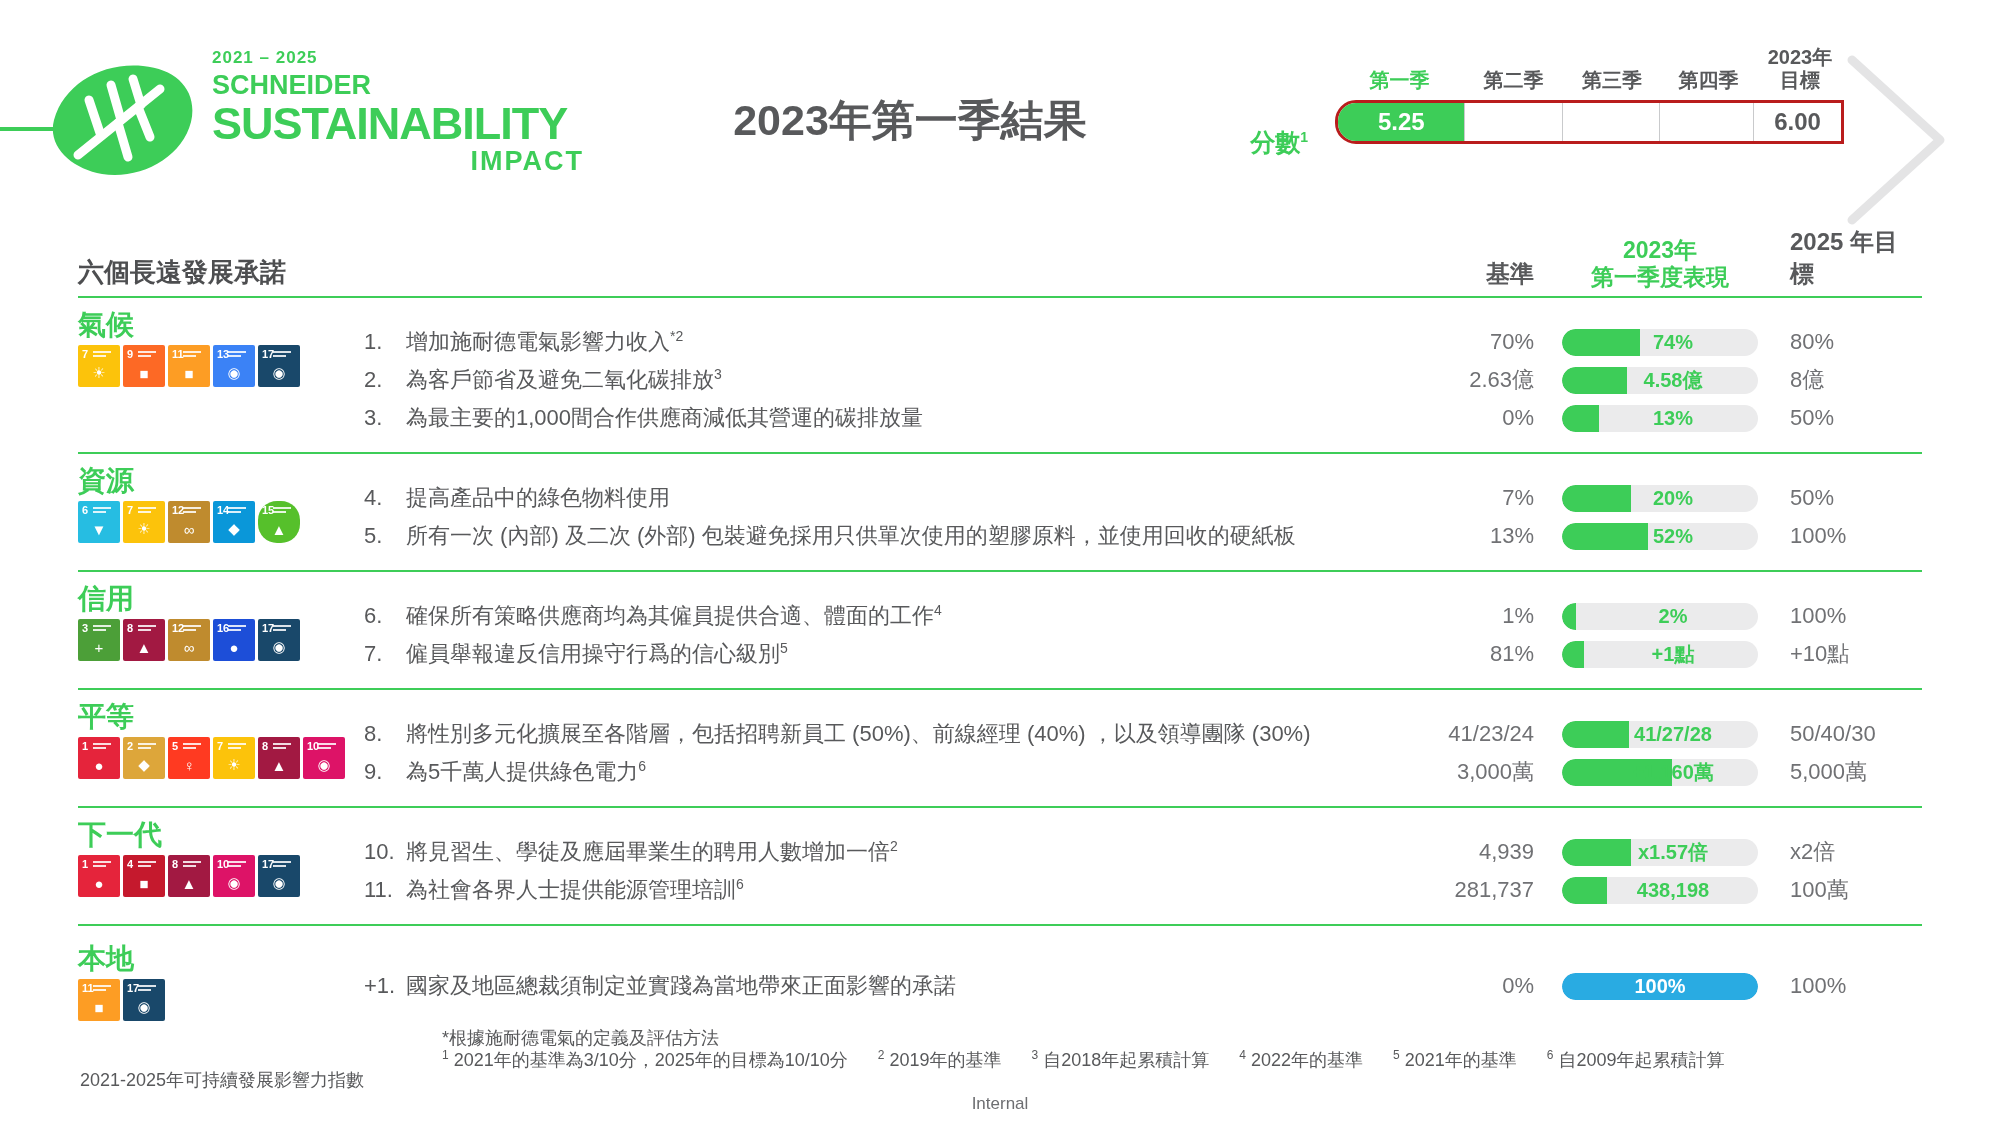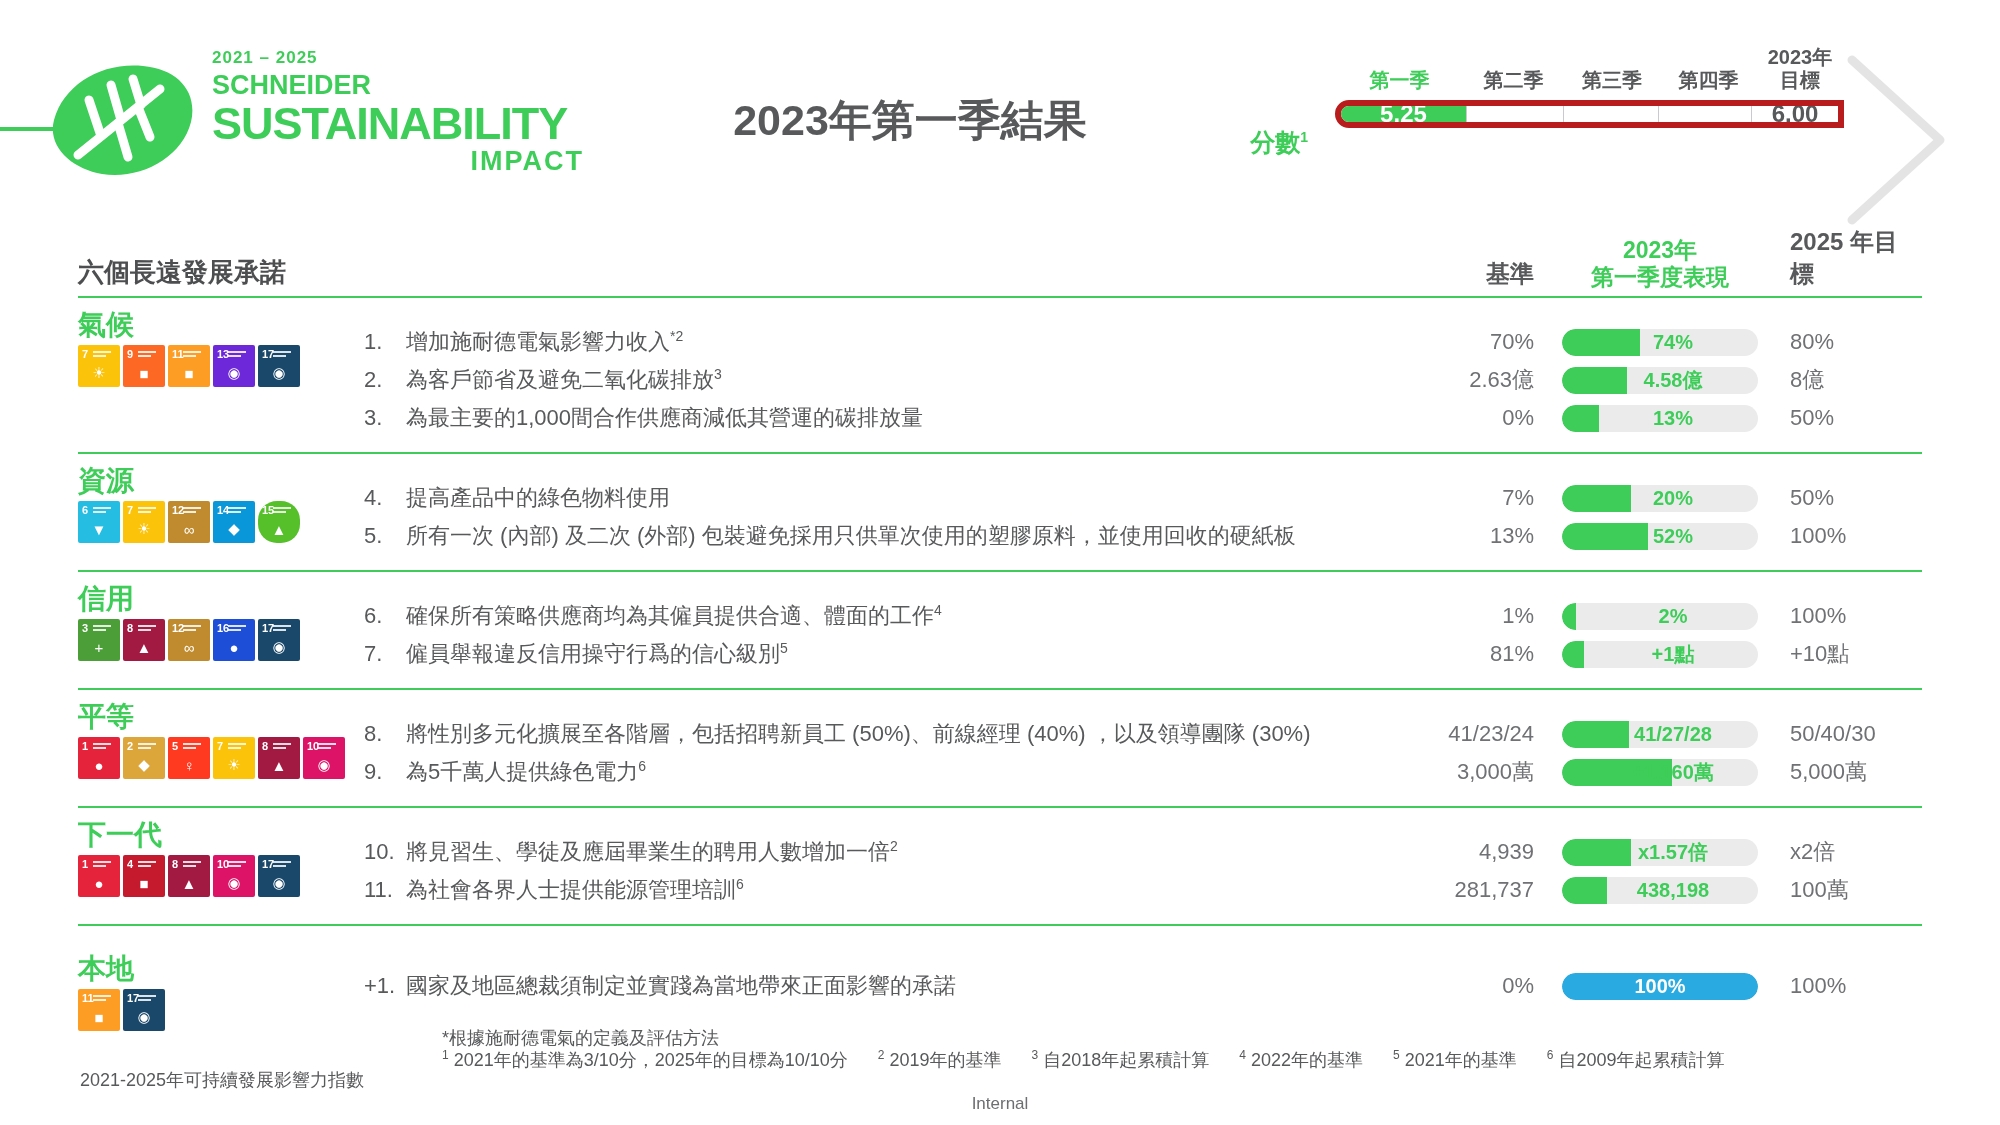--- a/index.html
+++ b/index.html
@@ -26,39 +26,39 @@
   .lg-sub{font-size:27px;font-weight:bold;text-align:right;line-height:1.05;letter-spacing:2px}
   .page-title{position:absolute;left:640px;top:92px;width:540px;text-align:center;
     font-size:43px;font-weight:bold;color:var(--dark)}
   .score-label{position:absolute;left:1170px;top:126px;width:138px;text-align:right;
     font-size:25px;font-weight:bold;color:var(--green)}
   .score-label sup{font-size:14px}
   .score-area{position:absolute;left:1335px;top:44px;width:509px}
   .q-labels{display:flex;align-items:flex-end;height:56px;padding-bottom:8px}
   .q-label{text-align:center;font-size:20px;font-weight:bold;color:var(--dark);line-height:1.15}
   .q-label.active{color:var(--green)}
-  .q-cells{display:flex;height:28px;border:6px solid #b91c1c;border-radius:21px 0 0 21px;overflow:hidden}
+  .q-cells{display:flex;height:44px;border:3px solid #b91c1c;border-radius:21px 0 0 21px;overflow:hidden}
   .q-cell{border-right:1px solid #c9cacc;display:flex;align-items:center;justify-content:center;
     font-size:24px;font-weight:bold;color:var(--dark);background:#fff}
   .q-cell:last-child{border-right:none}
   .q-cell.score{background:var(--green);color:#fff}
   .arrow-svg{position:absolute;left:1842px;top:46px}
   
   .table{position:absolute;left:78px;top:226px;width:1844px}
   .head-row{display:flex;align-items:flex-end;padding-bottom:6px;border-bottom:2px solid var(--green)}
   .head-item{flex:1}
   .tbl-title{font-size:26px;font-weight:bold;color:#4d4e50}
   .head-baseline{width:130px;text-align:right;font-size:24px;font-weight:bold;color:var(--dark)}
   .head-bar{width:196px;margin-left:28px;text-align:center;font-size:23px;font-weight:bold;
     color:var(--green);line-height:1.15}
   .head-target{width:132px;margin-left:32px;font-size:24px;font-weight:bold;color:var(--dark)}
   .category{position:relative;padding:13px 0 15px;border-bottom:2px solid var(--green)}
   .category.last{border-bottom:none;padding-top:29px}
   .cat-left{position:absolute;left:0;top:13px;width:282px}
-  .category.last .cat-left{top:29px}
+  .category.last .cat-left{top:19px}
   .cat-name{font-size:28px;font-weight:bold;color:var(--green);line-height:1}
   .sdg-row{display:flex;gap:3px;margin-top:6px}
   .sdg{width:42px;height:42px;border-radius:2px;position:relative;color:#fff;flex:0 0 42px}
   .sdg .n{position:absolute;left:4px;top:3px;font-size:11px;font-weight:bold}
   .sdg .t1,.sdg .t2{position:absolute;height:2px;background:rgba(255,255,255,.85)}
   .sdg .t1{left:15px;top:6px;width:18px}
   .sdg .t2{left:15px;top:10px;width:13px}
   .sdg .g{position:absolute;left:0;right:0;top:16px;bottom:2px;display:flex;
     align-items:center;justify-content:center;font-size:15px}
   .rows{margin-left:286px;padding-top:12px}
@@ -160,21 +160,21 @@
               <span class="t1"></span>
               <span class="t2"></span>
               <span class="g">■</span>
             </div>
             <div class="sdg" style="background: rgb(253, 157, 36);">
               <span class="n">11</span>
               <span class="t1"></span>
               <span class="t2"></span>
               <span class="g">■</span>
             </div>
-            <div class="sdg" style="background: #6d28d9;">
+            <div class="sdg" style="background: #3b82f6;">
               <span class="n">13</span>
               <span class="t1"></span>
               <span class="t2"></span>
               <span class="g">◉</span>
             </div>
             <div class="sdg" style="background: rgb(25, 72, 106);">
               <span class="n">17</span>
               <span class="t1"></span>
               <span class="t2"></span>
               <span class="g">◉</span>

